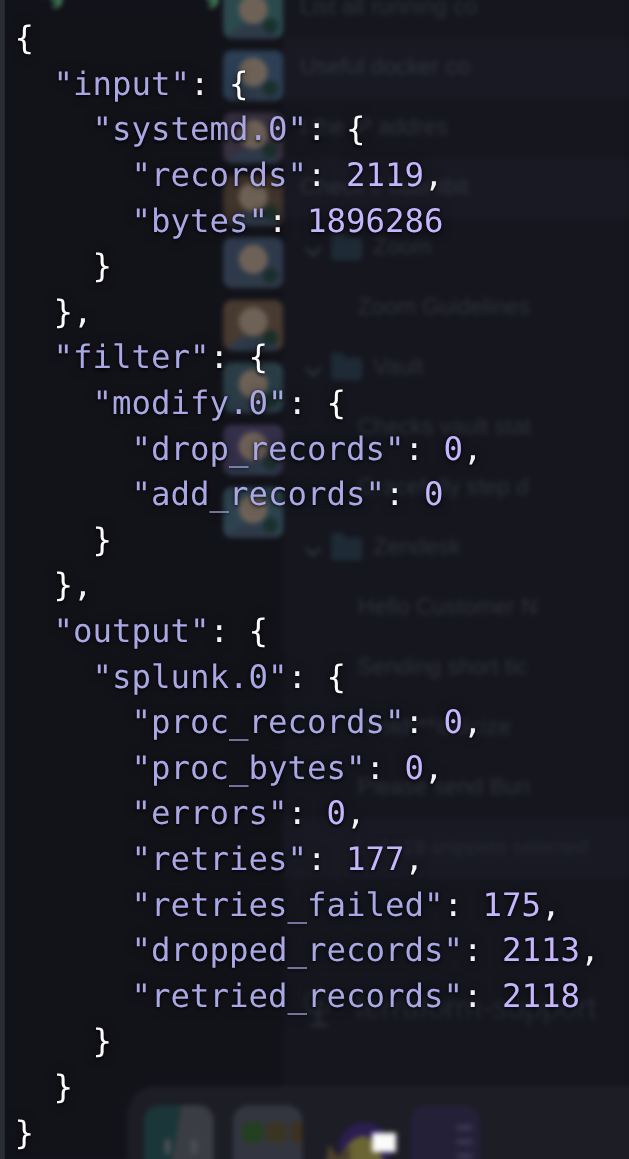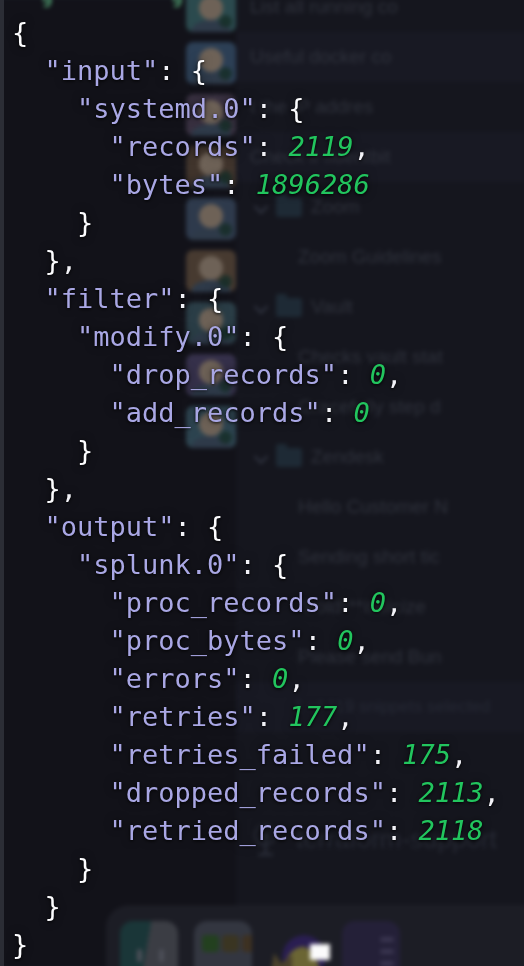--- a/index.html
+++ b/index.html
@@ -271,21 +271,21 @@
     font-family: "DejaVu Sans Mono", monospace;
     font-size: 27px;
     line-height: 38px;
     white-space: pre;
     color: #e8e8f0;
     z-index: 6;
     text-shadow: 0 1px 3px rgba(0,0,0,.85), 0 0 9px rgba(0,0,0,.6);
   }
   .code .k   { color: #a9a7e4; }
   .code .p   { color: #f2f2f7; }
-  .code .num { color: #22c55e; font-style: italic; }
+  .code .num { color: #c4b5fd; }
   .code .br  { color: #fdfdff; }
   .code-line { display: block; height: 38px; }
 </style>
 </head>
 <body>
 
 <div id="screen">
 
   <div class="bg-layer">
     <div class="bg-desktop"></div>

